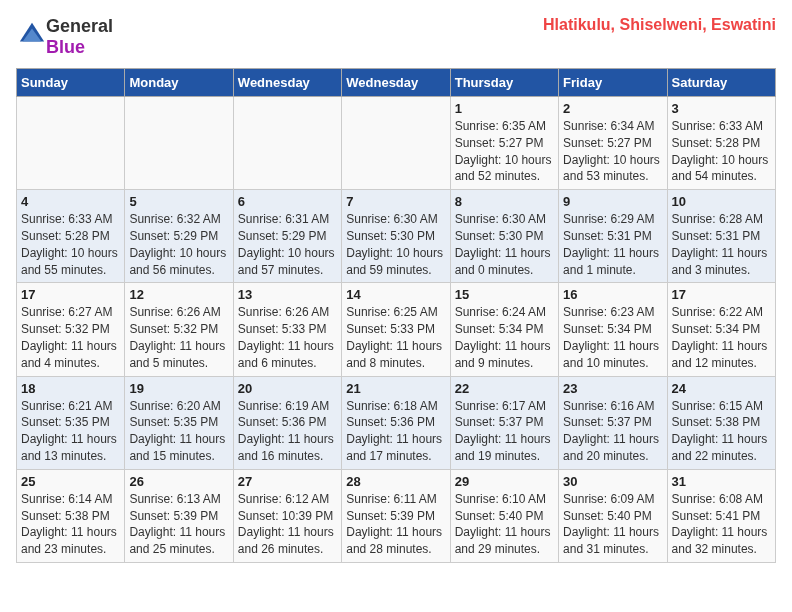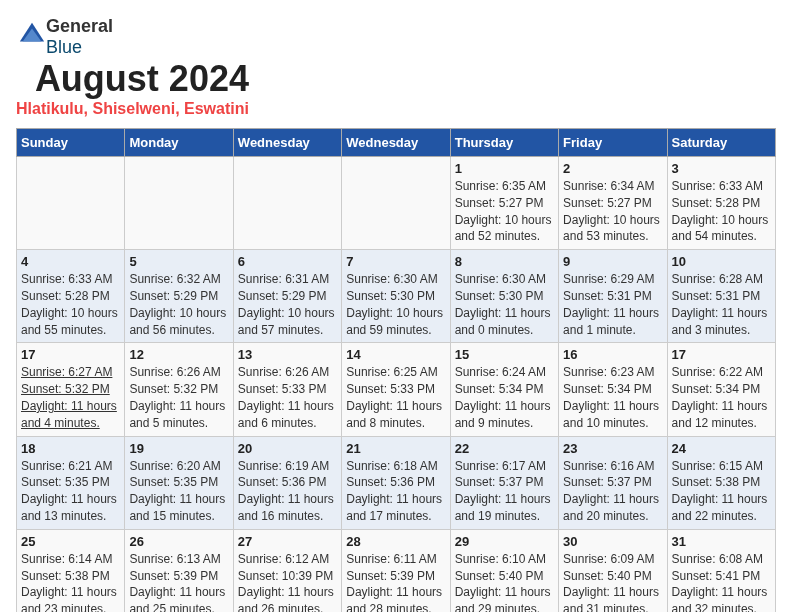--- a/index.html
+++ b/index.html
@@ -8,35 +8,34 @@
       background: #fff;
       width: 792px;
       min-height: 612px;
       padding: 16px;
     }
     .header {
       display: flex;
       align-items: flex-start;
       justify-content: space-between;
       margin-bottom: 10px;
-      flex-direction: column;
     }
     .logo {
       display: flex;
       align-items: center;
     }
     .logo-text-general {
       font-size: 18px;
       font-weight: bold;
       color: #333;
     }
     .logo-text-blue {
       font-size: 18px;
-      font-weight: normal;
-      color: #0c4a6e;
+      font-weight: bold;
+      color: #a21caf;
     }
     .logo-icon {
       width: 28px;
       height: 28px;
       margin-left: 2px;
     }
     .title-block {
       text-align: right;
     }
     .title-block h1 {
@@ -104,21 +103,20 @@
         <polygon points="15,2 28,22 2,22" fill="#2255a4"></polygon>
         <polygon points="15,8 25,22 5,22" fill="#5588cc"></polygon>
       </svg>
     </div>
     <div>
       <span class="logo-text-general">General</span><br>
       <span class="logo-text-blue">Blue</span>
     </div>
   </div>
   <div class="title-block">
-    <h1>August 2024</h1>
     <h2>Hlatikulu, Shiselweni, Eswatini</h2>
   </div>
 </div>
 
 <table>
   <thead>
     <tr>
     <th>Sunday</th>
         <th>Monday</th>
         <th>Wednesday</th>
@@ -193,21 +191,21 @@
         <td>
           <span class="day-number">10</span>
           <div class="cell-text" style="white-space: pre-line;">Sunrise: 6:28 AM
 Sunset: 5:31 PM
 Daylight: 11 hours and 3 minutes.</div>
         </td>
       </tr>
       <tr>
         <td>
           <span class="day-number">17</span>
-          <div class="cell-text" style="white-space: pre-line; text-decoration: underline;">Sunrise: 6:27 AM
+          <div class="cell-text" style="white-space: pre-line;">Sunrise: 6:27 AM
 Sunset: 5:32 PM
 Daylight: 11 hours and 4 minutes.</div>
         </td>
         <td>
           <span class="day-number">12</span>
           <div class="cell-text" style="white-space: pre-line;">Sunrise: 6:26 AM
 Sunset: 5:32 PM
 Daylight: 11 hours and 5 minutes.</div>
         </td>
         <td>

